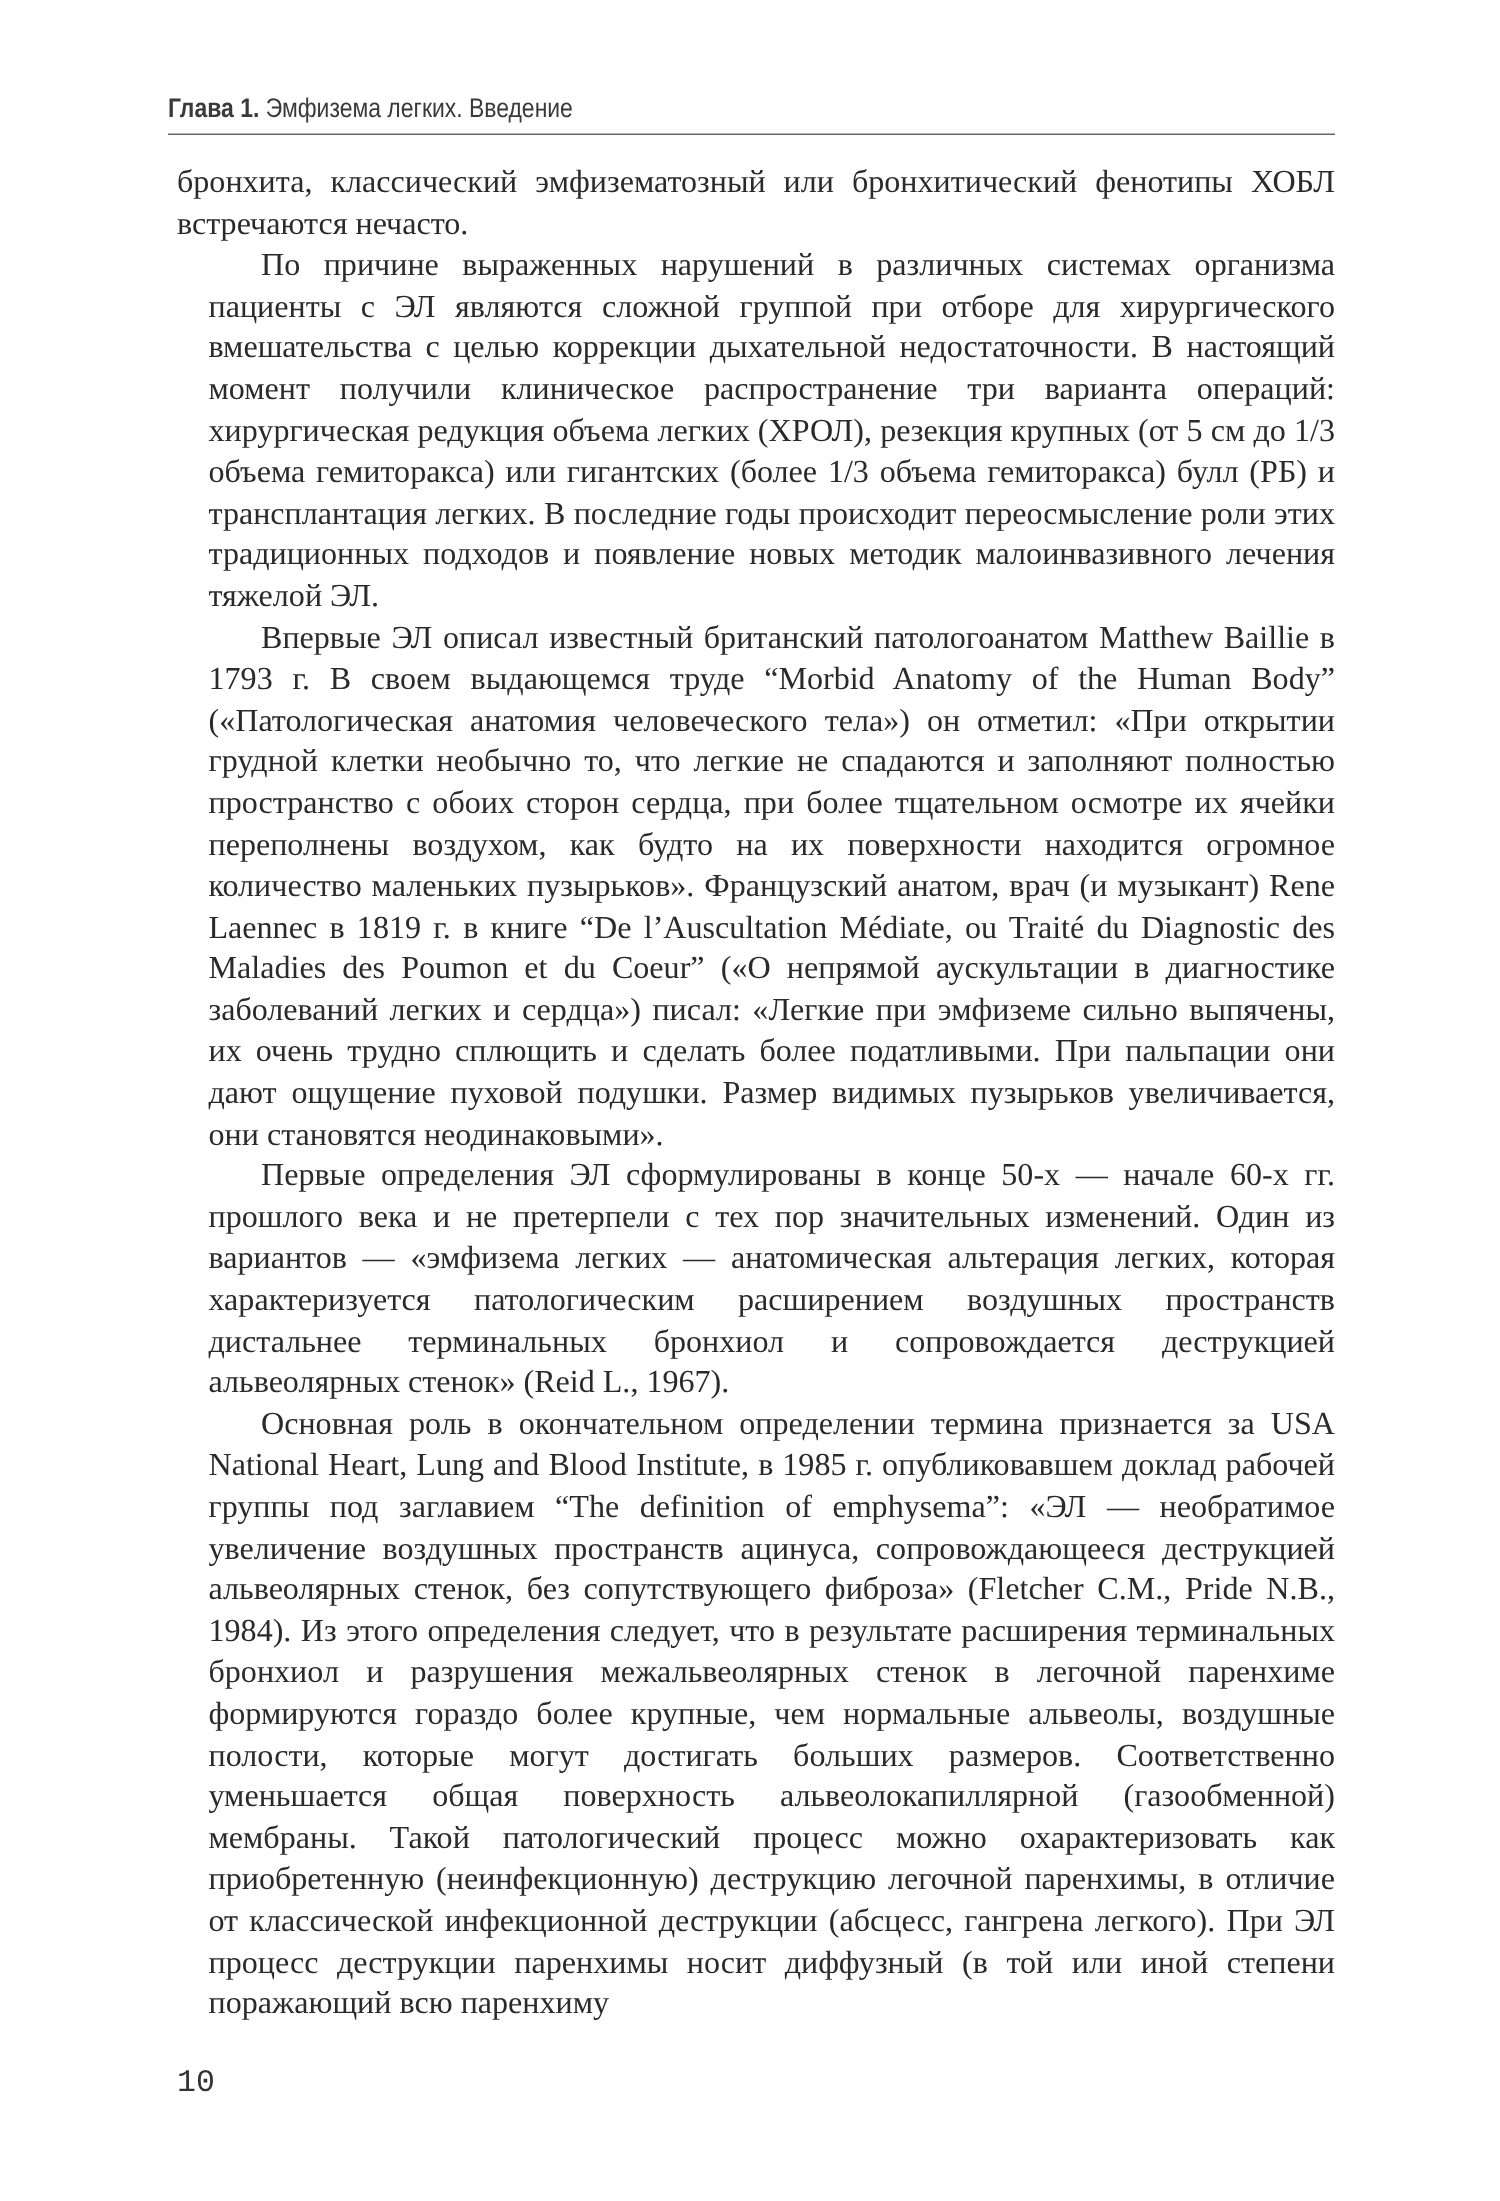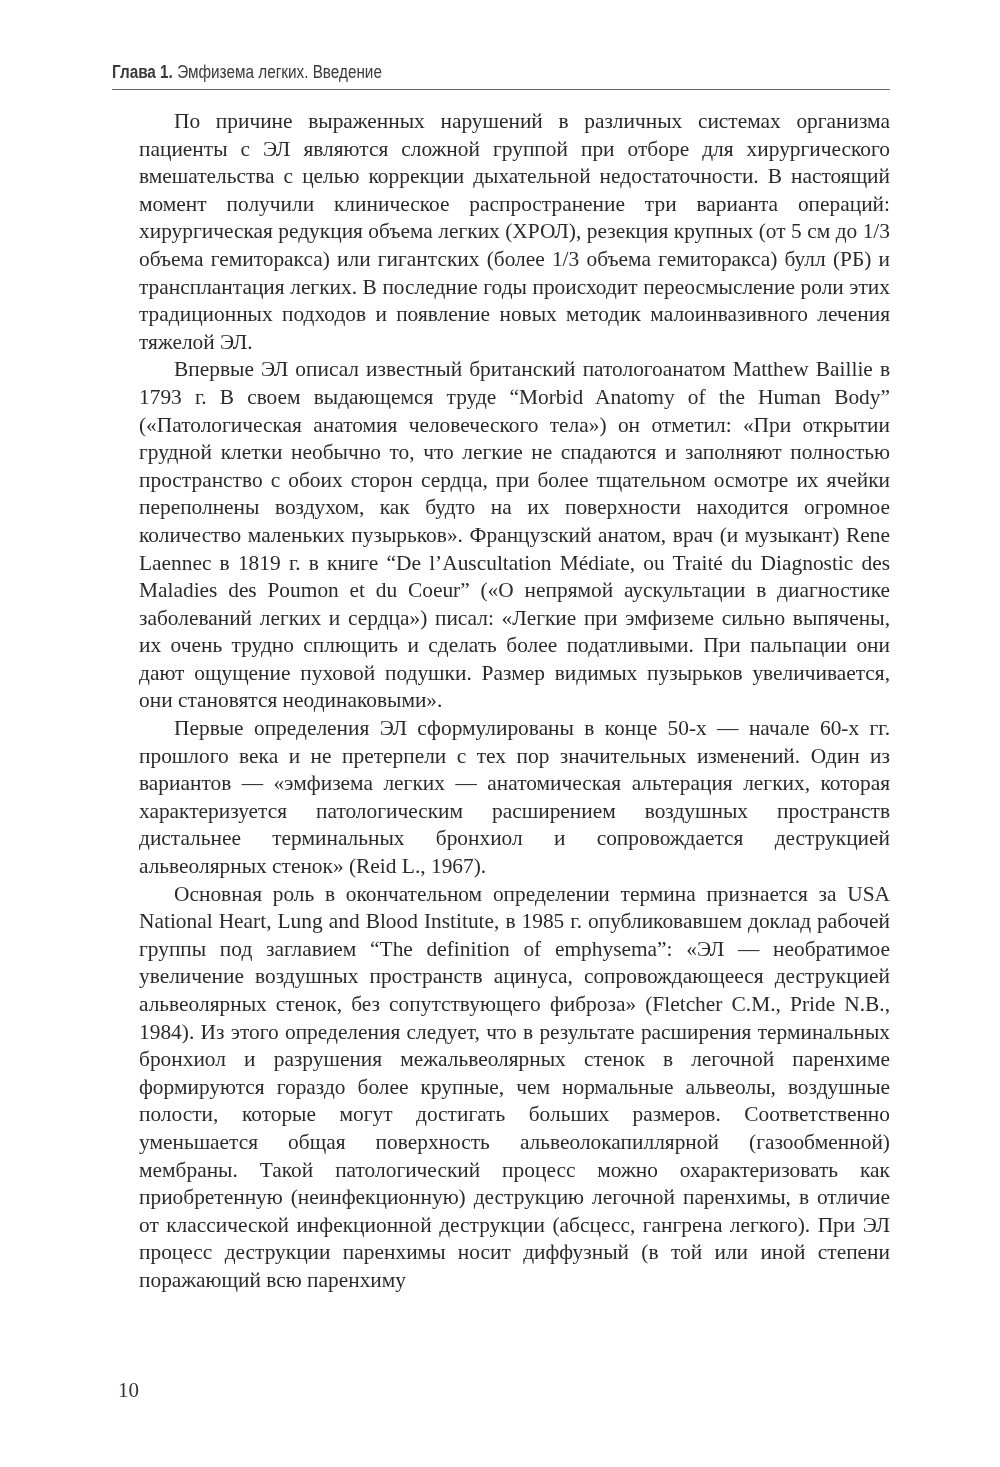--- a/index.html
+++ b/index.html
@@ -3,31 +3,32 @@
 <meta charset="utf-8">
 <style>
   html, body { margin: 0; padding: 0; background: #ffffff; }
   body { width: 1000px; height: 1467px; position: relative; overflow: hidden; color: #2a2a2a; }
   .header { position: absolute; left: 112px; top: 62px; width: 776px; font-family: "Liberation Sans", sans-serif; font-size: 18px; color: #3a3a3a; transform: scaleX(0.85); transform-origin: left; }
   .header b { font-weight: bold; }
   .rule { position: absolute; left: 112px; top: 89px; width: 778px; height: 1px; background: #666; }
   .body { position: absolute; left: 118px; top: 108px; width: 772px; font-family: "Liberation Serif", serif; font-size: 21.4px; line-height: 27.6px; text-align: justify; color: #2a2a2a; }
   .body p { margin: 0; }
   .body p.ind { text-indent: 35px; margin-left: 21px; }
-  .pagenum { position: absolute; left: 118px; top: 1378px; font-family: Liberation Serif, serif; font-size: 21px; color: #333; }
+  .pagenum { position: absolute; left: 118px; top: 1378px; font-family: Liberation Mono, monospace; font-size: 21px; color: #333; }
 </style>
 </head>
 <body>
 
 <div class="header">
   <b>Глава 1.</b>
   <span>Эмфизема легких. Введение</span>
 </div>
 <div class="rule"></div>
 
 <div class="body">
+  <p>бронхита, классический эмфизематозный или бронхитический фенотипы ХОБЛ встречаются нечасто.</p>
   <p class="ind">По причине выраженных нарушений в различных системах организма пациенты с ЭЛ являются сложной группой при отборе для хирургического вмешательства с целью коррекции дыхательной недостаточности. В настоящий момент получили клиническое распространение три варианта операций: хирургическая редукция объема легких (ХРОЛ), резекция крупных (от 5 см до 1/3 объема гемиторакса) или гигантских (более 1/3 объема гемиторакса) булл (РБ) и трансплантация легких. В последние годы происходит переосмысление роли этих традиционных подходов и появление новых методик малоинвазивного лечения тяжелой ЭЛ.</p>
   <p class="ind">Впервые ЭЛ описал известный британский патологоанатом Matthew Baillie в 1793 г. В своем выдающемся труде “Morbid Anatomy of the Human Body” («Патологическая анатомия человеческого тела») он отметил: «При открытии грудной клетки необычно то, что легкие не спадаются и заполняют полностью пространство с обоих сторон сердца, при более тщательном осмотре их ячейки переполнены воздухом, как будто на их поверхности находится огромное количество маленьких пузырьков». Французский анатом, врач (и музыкант) Rene Laennec в 1819 г. в книге “De l’Auscultation Médiate, ou Traité du Diagnostic des Maladies des Poumon et du Coeur” («О непрямой аускультации в диагностике заболеваний легких и сердца») писал: «Легкие при эмфиземе сильно выпячены, их очень трудно сплющить и сделать более податливыми. При пальпации они дают ощущение пуховой подушки. Размер видимых пузырьков увеличивается, они становятся неодинаковыми».</p>
   <p class="ind">Первые определения ЭЛ сформулированы в конце 50-х — начале 60-х гг. прошлого века и не претерпели с тех пор значительных изменений. Один из вариантов — «эмфизема легких — анатомическая альтерация легких, которая характеризуется патологическим расширением воздушных пространств дистальнее терминальных бронхиол и сопровождается деструкцией альвеолярных стенок» (Reid L., 1967).</p>
   <p class="ind">Основная роль в окончательном определении термина признается за USA National Heart, Lung and Blood Institute, в 1985 г. опубликовавшем доклад рабочей группы под заглавием “The definition of emphysema”: «ЭЛ — необратимое увеличение воздушных пространств ацинуса, сопровождающееся деструкцией альвеолярных стенок, без сопутствующего фиброза» (Fletcher C.M., Pride N.B., 1984). Из этого определения следует, что в результате расширения терминальных бронхиол и разрушения межальвеолярных стенок в легочной паренхиме формируются гораздо более крупные, чем нормальные альвеолы, воздушные полости, которые могут достигать больших размеров. Соответственно уменьшается общая поверхность альвеолокапиллярной (газообменной) мембраны. Такой патологический процесс можно охарактеризовать как приобретенную (неинфекционную) деструкцию легочной паренхимы, в отличие от классической инфекционной деструкции (абсцесс, гангрена легкого). При ЭЛ процесс деструкции паренхимы носит диффузный (в той или иной степени поражающий всю паренхиму</p>
 </div>
 
 <div class="pagenum">10</div>
 
 </body></html>

